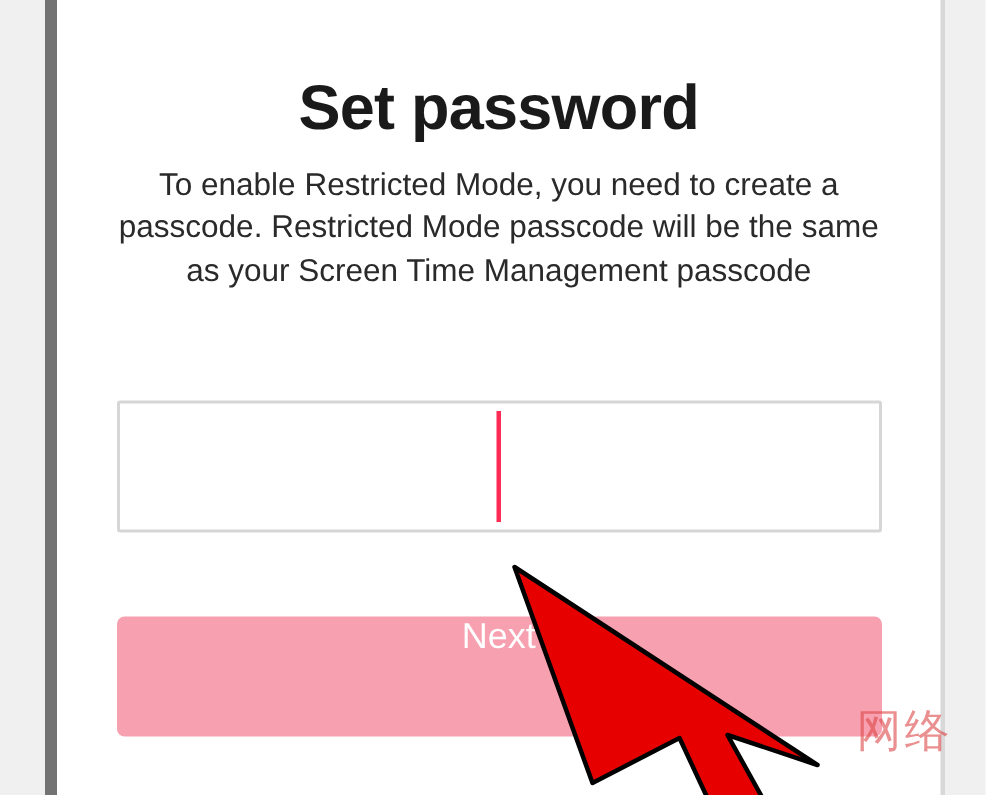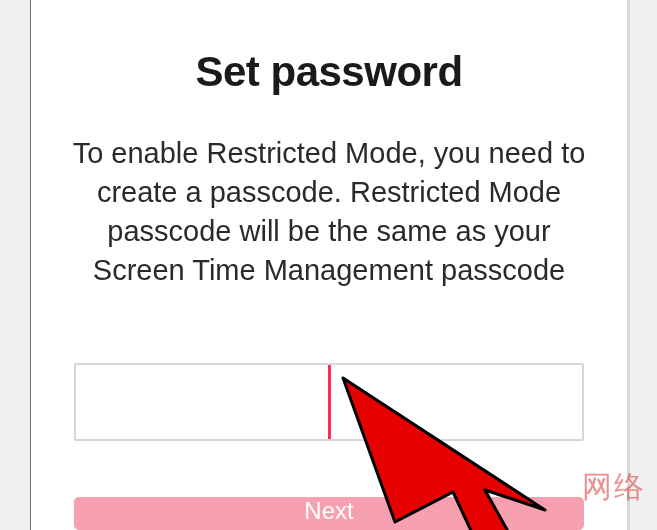--- a/index.html
+++ b/index.html
@@ -15,40 +15,40 @@
       position: relative;
       overflow: hidden;
     }
     .screen {
       position: absolute;
       left: 30px;
       top: 0;
       width: 600px;
       height: 530px;
       background: #ffffff;
-      border-left: 1px solid #737373;
+      border-left: 8px solid #737373;
       border-right: 3px solid #d8d8d8;
       display: flex;
       flex-direction: column;
       align-items: center;
       padding: 0 20px;
     }
     .title {
       font-size: 42px;
       font-weight: 600;
       color: #1a1a1a;
       margin-top: 48px;
       text-align: center;
       letter-spacing: -0.5px;
     }
     .description {
-      font-size: 29px;
+      font-size: 21px;
       color: #2a2a2a;
       text-align: center;
-      margin-top: 38px;
+      margin-top: 14px;
       line-height: 1.35;
       max-width: 520px;
       font-weight: 400;
     }
     .input-wrapper {
       margin-top: 72px;
       width: 510px;
       height: 88px;
       border: 2px solid #d6d6d6;
       border-radius: 2px;
@@ -83,21 +83,21 @@
       justify-content: center;
     }
     .arrow-overlay {
       position: absolute;
       left: 335px;
       top: 370px;
       pointer-events: none;
     }
     .watermark {
       position: absolute;
-      right: 11px;
+      right: 22px;
       bottom: 22px;
       font-size: 30px;
       color: rgba(220, 70, 70, 0.6);
       font-family: Liberation Serif, serif;
       pointer-events: none;
       letter-spacing: 2px;
     }
   </style>
 </head>
 <body>

